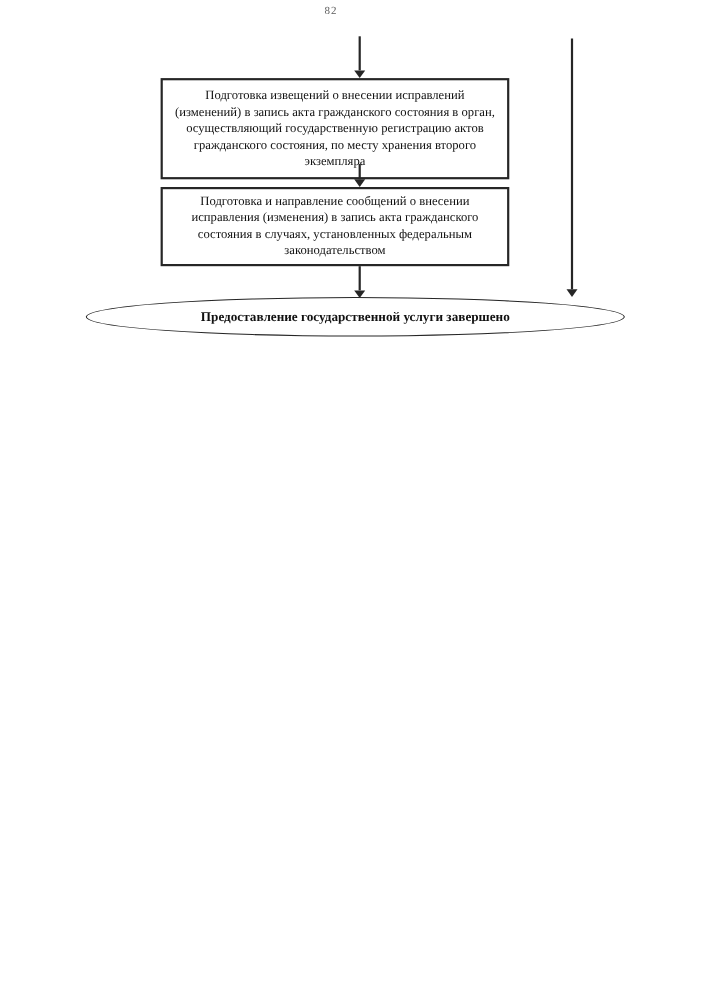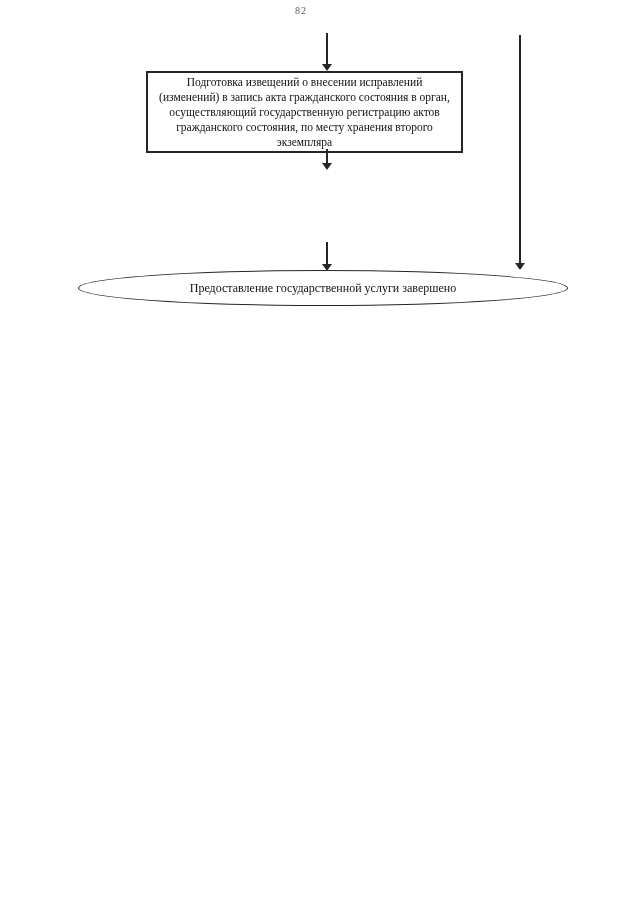--- a/index.html
+++ b/index.html
@@ -44,39 +44,39 @@
     justify-content: center;
     text-align: center;
     padding: 2px 8px;
   }
   .flow-box span, .terminator span {
     white-space: pre-line;
     font-size: 11.5px;
     line-height: 15px;
     color: var(--text, #111111);
   }
-  .box-1 { top: 71px; height: 82px; }
+  .box-1 { top: 71px; height: 92px; }
   .box-2 { top: 170px; height: 72px; }
   .terminator {
     position: absolute;
     left: 78px;
     top: 270px;
     width: 490px;
     height: 36px;
     box-sizing: border-box;
     border: 1.5px solid var(--line, #262626);
     border-radius: 50%;
     background: #ffffff;
     display: flex;
     align-items: center;
     justify-content: center;
     text-align: center;
   }
   .terminator span {
-    font-weight: normal;
+    font-weight: bold;
     font-size: 12px;
   }
 </style>
 </head>
 <body>
 
 <div class="page">
 
   <div class="page-number">82</div>
 
@@ -87,20 +87,26 @@
     <span>Подготовка извещений о внесении исправлений
 (изменений) в запись акта гражданского состояния в орган,
 осуществляющий государственную регистрацию актов
 гражданского состояния, по месту хранения второго
 экземпляра</span>
   </div>
 
   <div class="vline" style="left:326px; top:149px; height:14px;"></div>
   <div class="arrowhead" style="left:322px; top:163px;"></div>
 
+  <div class="flow-box box-2">
+    <span>Подготовка и направление сообщений о внесении
+исправления (изменения) в запись акта гражданского
+состояния в случаях, установленных федеральным
+законодательством</span>
+  </div>
 
   <div class="vline" style="left:326px; top:242px; height:22px;"></div>
   <div class="arrowhead" style="left:322px; top:264px;"></div>
 
   <div class="vline" style="left:519px; top:35px; height:228px;"></div>
   <div class="arrowhead" style="left:515px; top:263px;"></div>
 
   <div class="terminator">
     <span>Предоставление государственной услуги завершено</span>
   </div>

